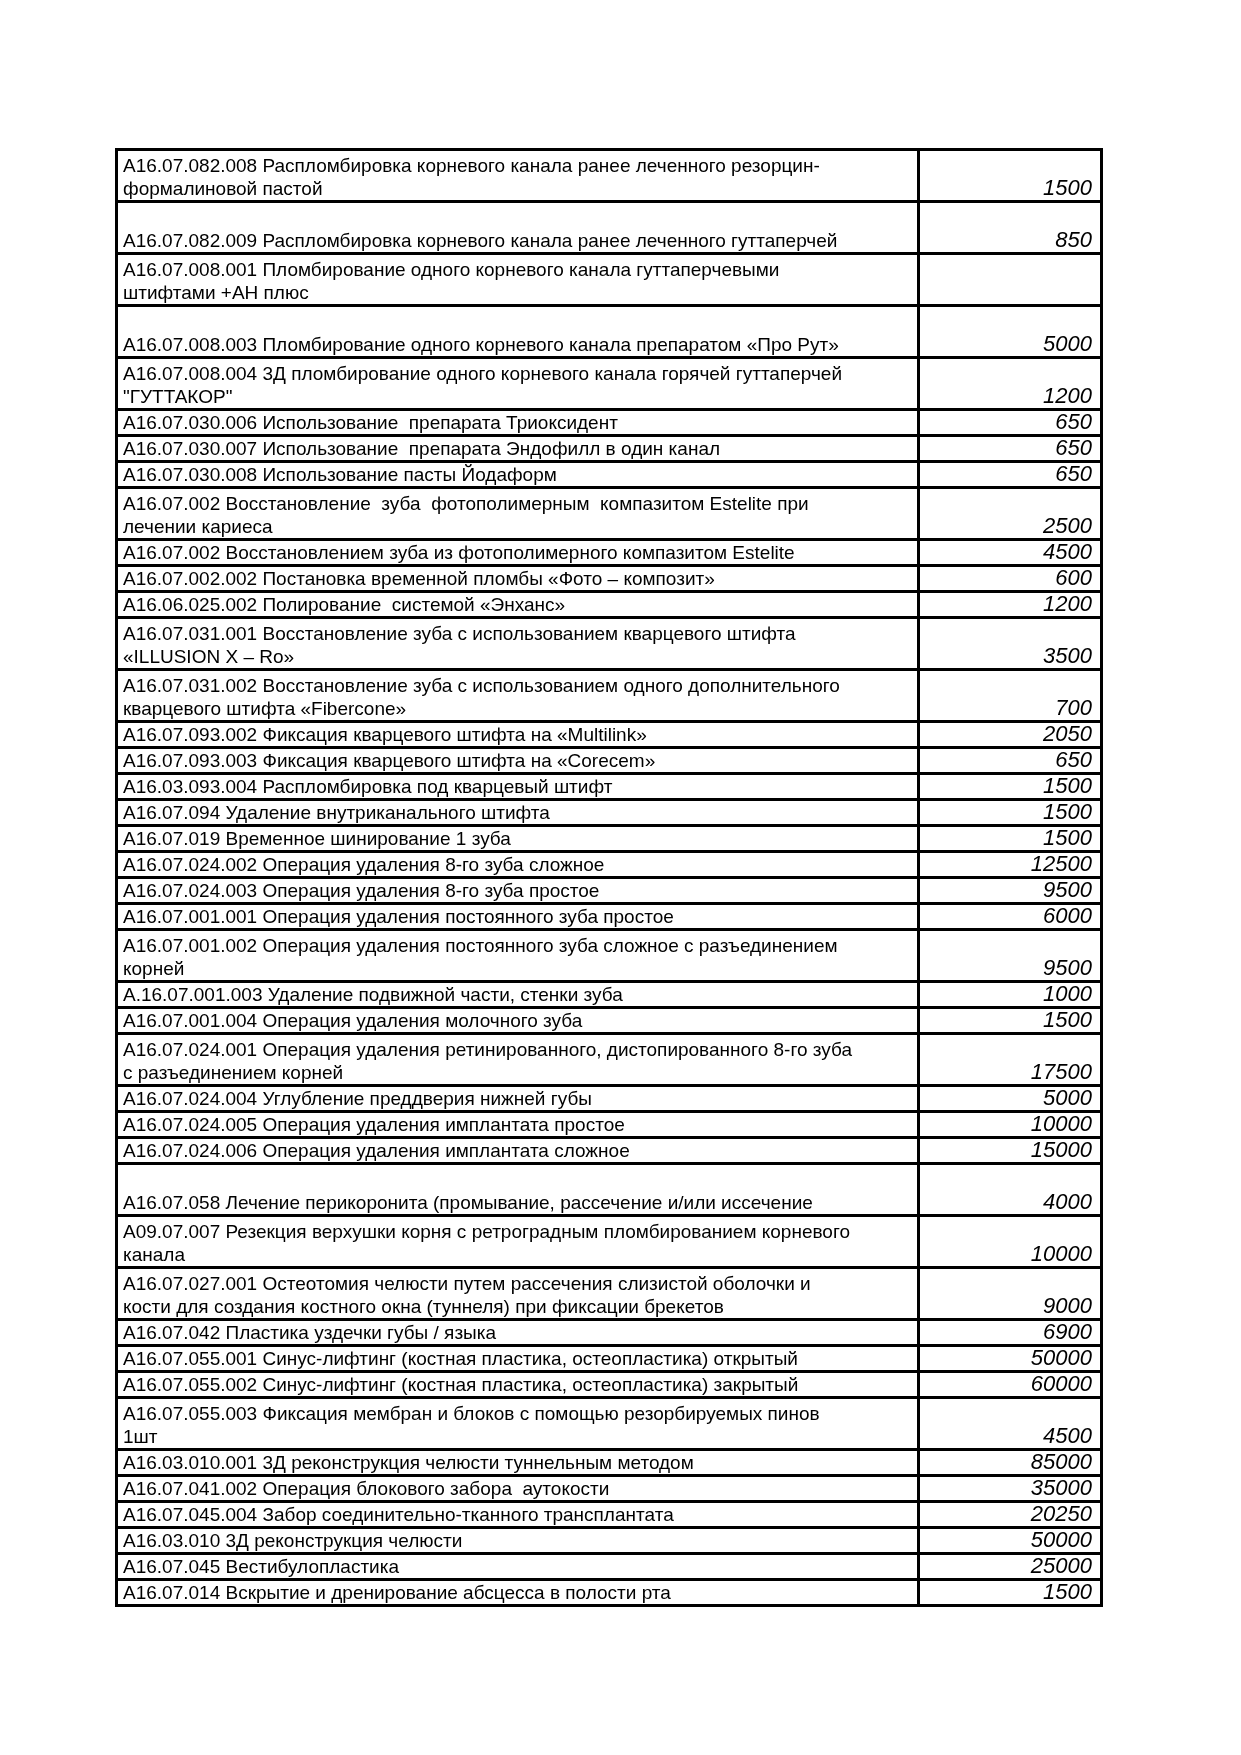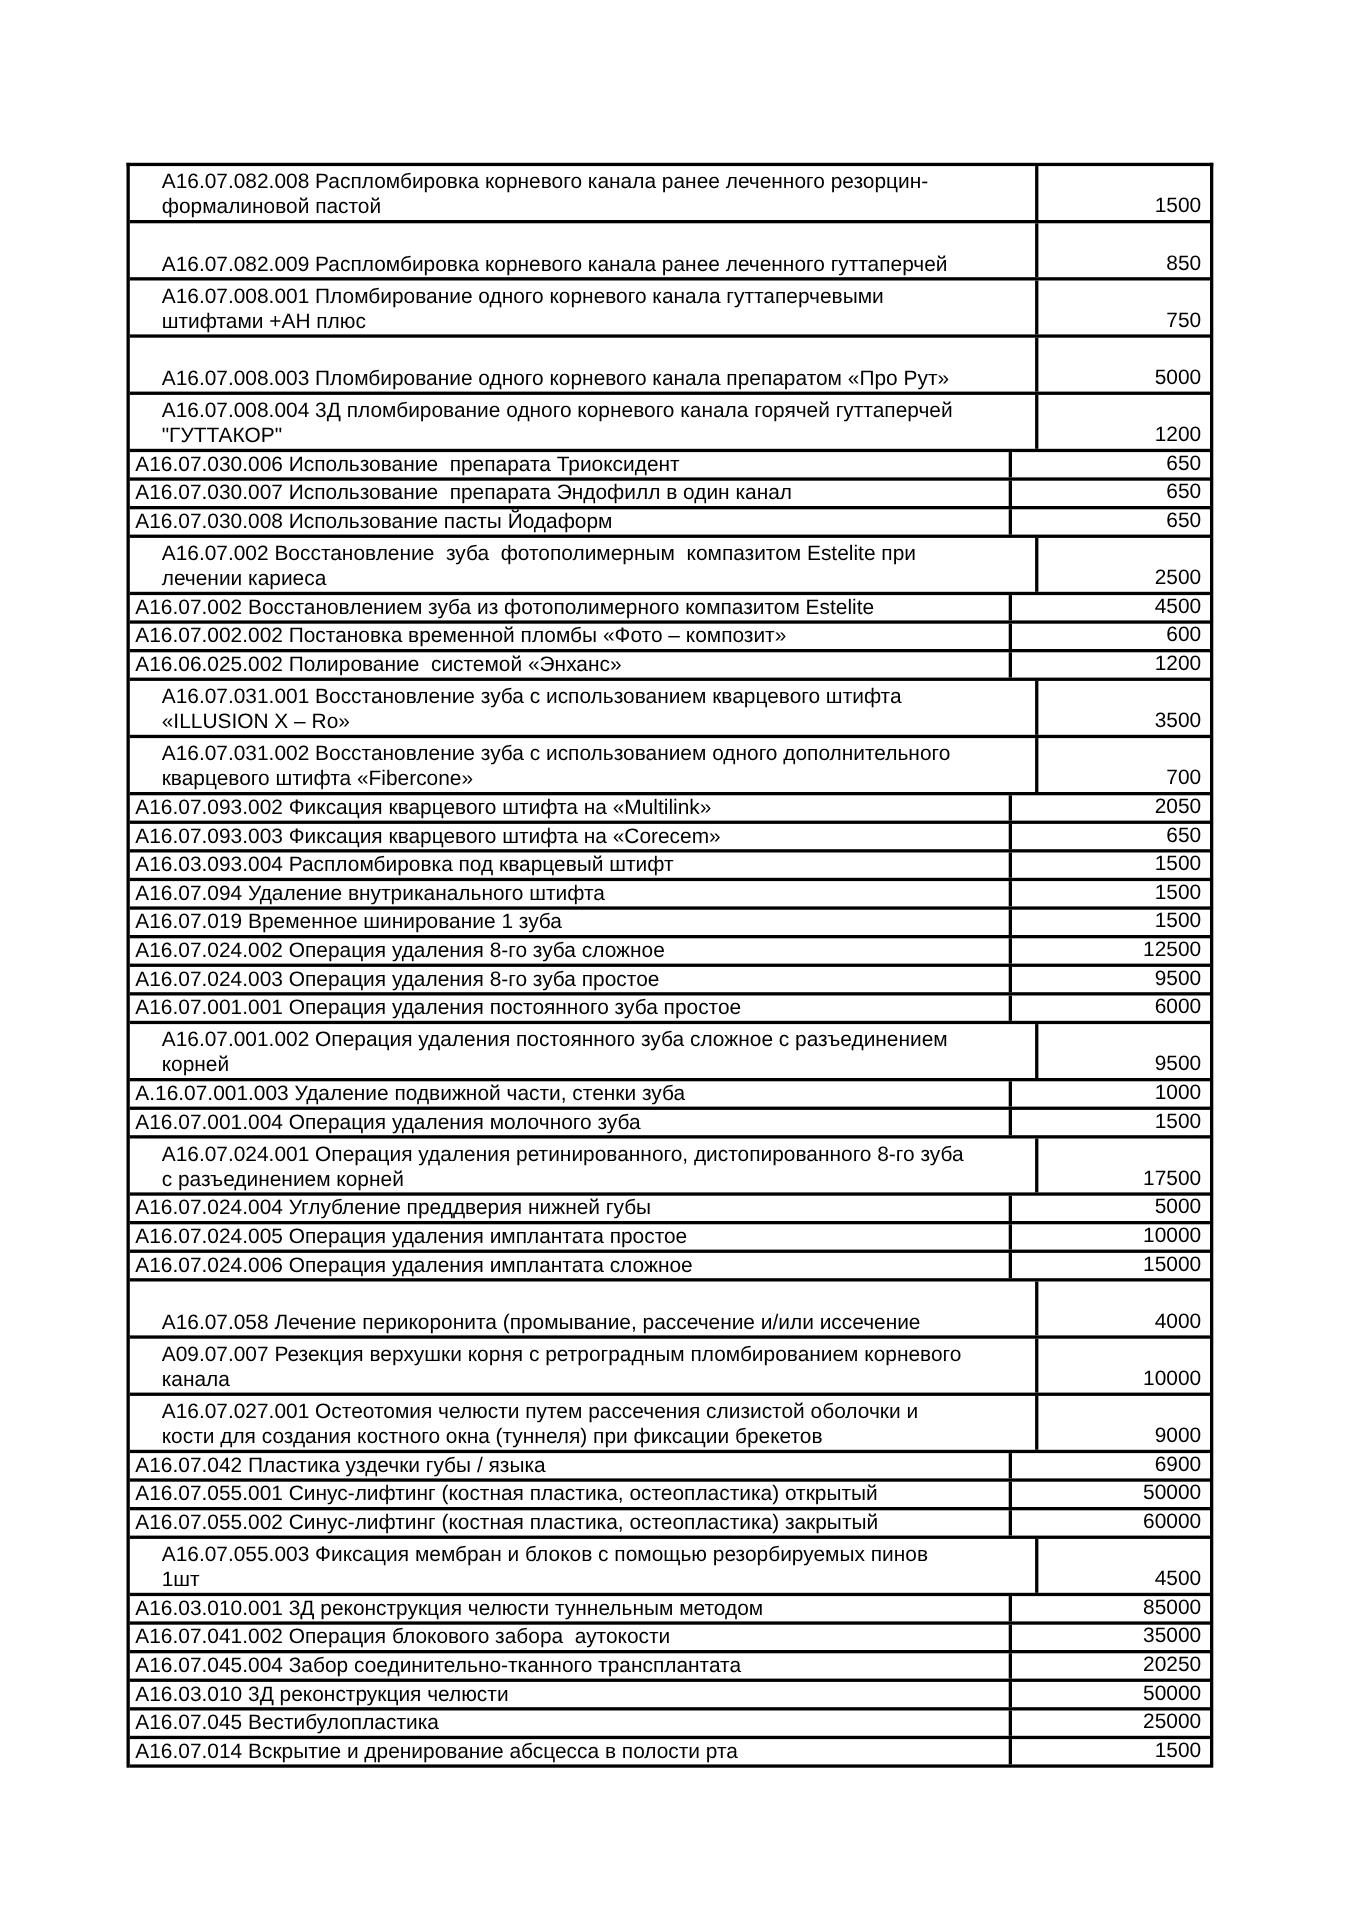--- a/index.html
+++ b/index.html
@@ -24,41 +24,42 @@
     border-bottom: none;
     box-sizing: border-box;
     background: #ffffff;
   }
   .row {
     display: flex;
     border-bottom: 3px solid #000000;
     box-sizing: content-box;
   }
   .row.h1 { height: 23px; }
-  .row.h2 { height: 49px; padding-left: 24px; }
+  .row.h2 { height: 49px; }
   .cell-desc {
     width: 802px;
     min-width: 802px;
     border-right: 3px solid #000000;
     box-sizing: border-box;
     display: flex;
     flex-direction: column;
     justify-content: flex-end;
     overflow: hidden;
     padding: 0 3px 0 5px;
   }
   .cell-price {
     flex: 1;
     display: flex;
     align-items: flex-end;
     justify-content: flex-end;
     overflow: hidden;
     padding: 0 8px 1px 0;
-    font-size: 19px;
+    font-size: 22px;
     line-height: 23px;
+    font-style: italic;
   }
   .line {
     font-size: 19px;
     line-height: 23px;
     white-space: pre;
   }
 </style>
 </head>
 <body>
 
@@ -77,21 +78,20 @@
           <div class="line">А16.07.082.009 Распломбировка корневого канала ранее леченного гуттаперчей</div>
         </div>
     <div class="cell-price">850</div>
   </div>
 
   <div class="row h2">
     <div class="cell-desc">
           <div class="line">А16.07.008.001 Пломбирование одного корневого канала гуттаперчевыми</div>
           <div class="line">штифтами +АН плюс</div>
         </div>
-    <div class="cell-price">750</div>
   </div>
 
   <div class="row h2">
     <div class="cell-desc">
           <div class="line">А16.07.008.003 Пломбирование одного корневого канала препаратом «Про Рут»</div>
         </div>
     <div class="cell-price">5000</div>
   </div>
 
   <div class="row h2">

